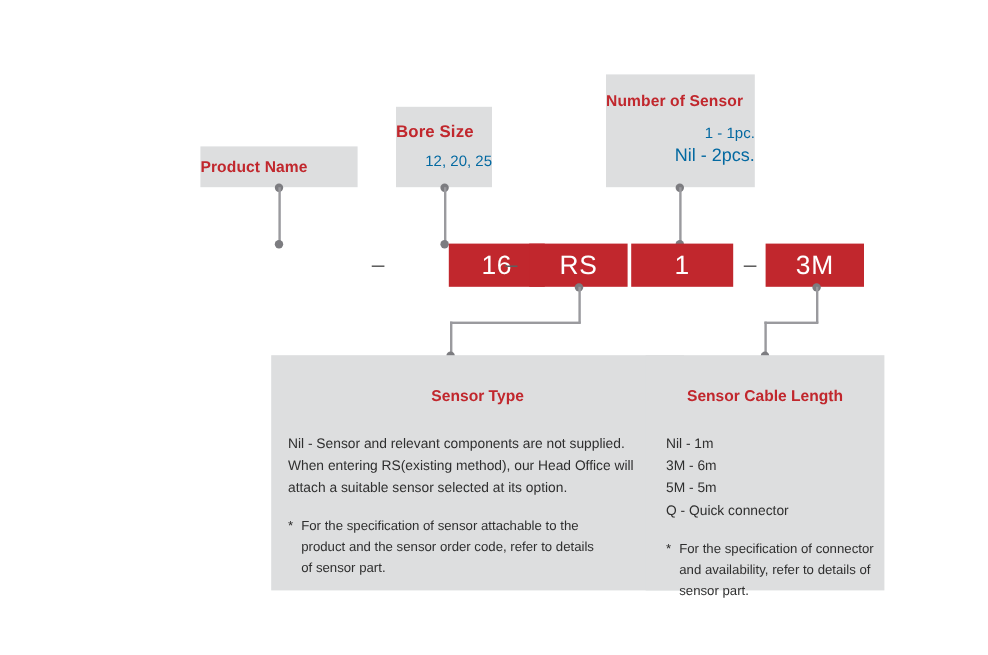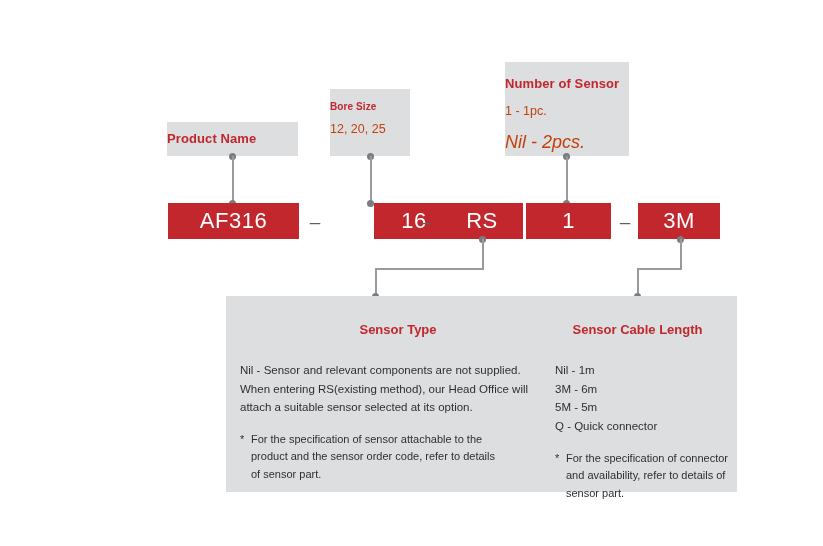--- a/index.html
+++ b/index.html
@@ -25,22 +25,22 @@
     background: #dddedf;
     box-sizing: border-box;
   }
   .info-title {
     color: #c1272d;
     font-weight: bold;
     text-align: left;
     letter-spacing: .1px;
   }
   .info-line {
-    color: #c2410c;
-    text-align: left;
+    color: #0369a1;
+    text-align: right;
     white-space: pre;
   }
 
   
   .code-block {
     position: absolute;
     background: #c1272d;
     color: #ffffff;
     display: flex;
     align-items: center;
@@ -115,37 +115,36 @@
 <div id="diagram">
 
   <div class="info-box" style="left:167px; top:122px; width:131px; height:34px;">
     <div class="info-title" style="font-size:13px; line-height:34px;">Product Name</div>
   </div>
   <div class="dot" style="left:229px; top:153px;"></div>
   <div class="vline" style="left:232px; top:156px; height:47px;"></div>
   <div class="dot" style="left:229px; top:200px;"></div>
 
   <div class="info-box" style="left:330px; top:89px; width:80px; height:67px;">
-    <div class="info-title" style="font-size:10px; margin-top:12px;">Bore Size</div>
+    <div class="info-title" style="font-size:14px; margin-top:12px;">Bore Size</div>
     <div class="info-line" style="font-size:12.5px; margin-top:10px;">12, 20, 25</div>
   </div>
   <div class="dot" style="left:367px; top:153px;"></div>
   <div class="vline" style="left:370px; top:156px; height:47px;"></div>
   <div class="dot" style="left:367px; top:200px;"></div>
 
   <div class="info-box" style="left:505px; top:62px; width:124px; height:94px;">
     <div class="info-title" style="font-size:13px; margin-top:14px;">Number of Sensor</div>
     <div class="info-line" style="font-size:12.5px; margin-top:13px;">1 - 1pc.</div>
-    <div class="info-line" style="font-size:18px; margin-top:14px;font-style:italic;">Nil - 2pcs.</div>
+    <div class="info-line" style="font-size:15px; margin-top:3px;">Nil - 2pcs.</div>
   </div>
   <div class="dot" style="left:563px; top:153px;"></div>
   <div class="vline" style="left:566px; top:156px; height:47px;"></div>
   <div class="dot" style="left:563px; top:200px;"></div>
 
-  <div class="code-block" style="left:168px; top:203px; width:131px; height:36px;">AF316</div>
 
   <div class="dash" style="left:300px; top:212px; width:30px;">–</div>
 
   <div class="code-block" style="left:330px; top:203px; width:80px; height:36px;margin-left:44px;">16</div>
 
   <div class="dash" style="left:411px; top:212px; width:30px;">–</div>
 
   <div class="code-block" style="left:441px; top:203px; width:82px; height:36px;">RS</div>
 
   <div class="code-block" style="left:526px; top:203px; width:85px; height:36px;">1</div>

